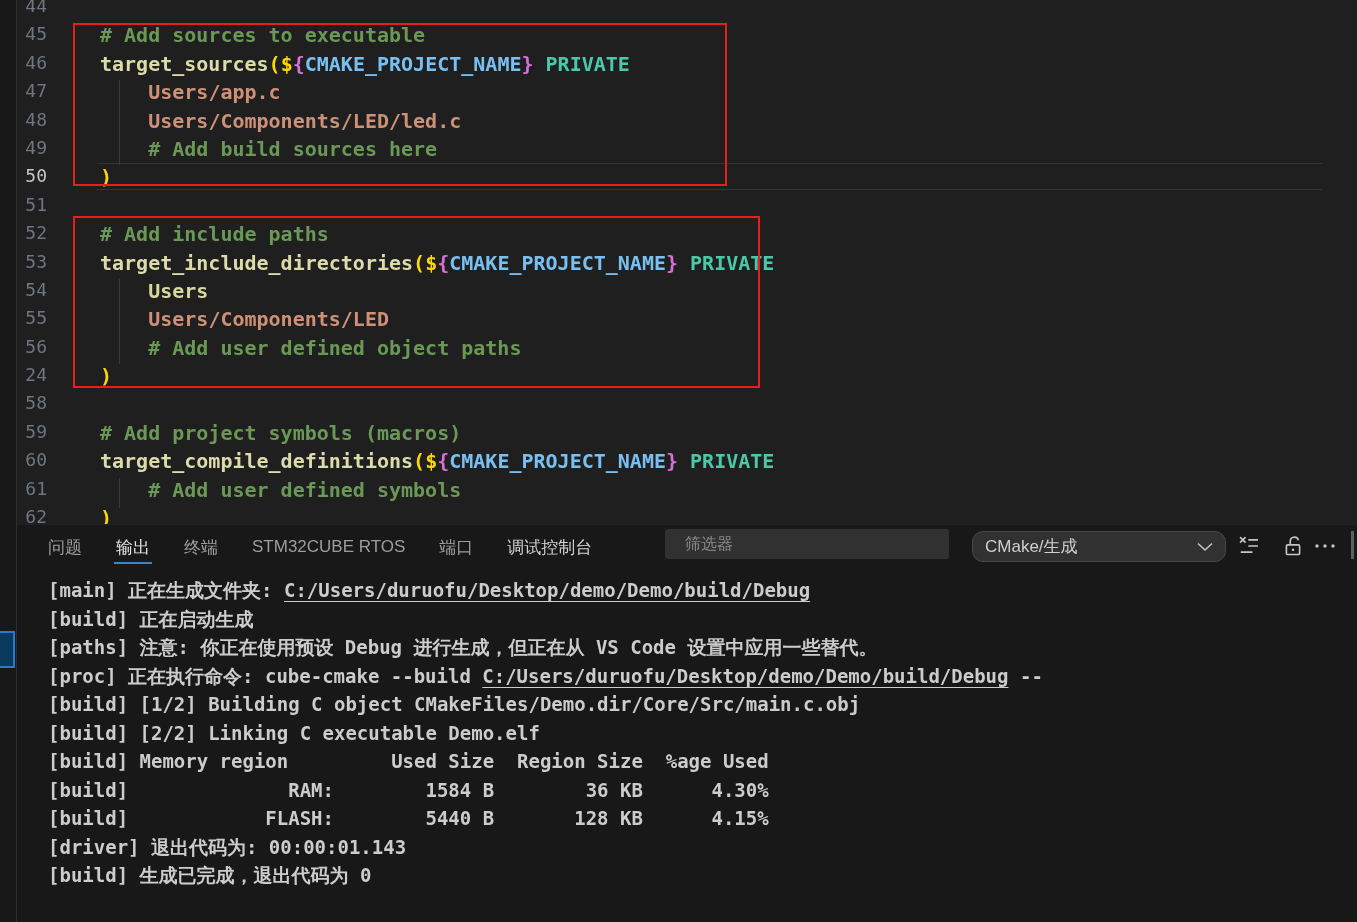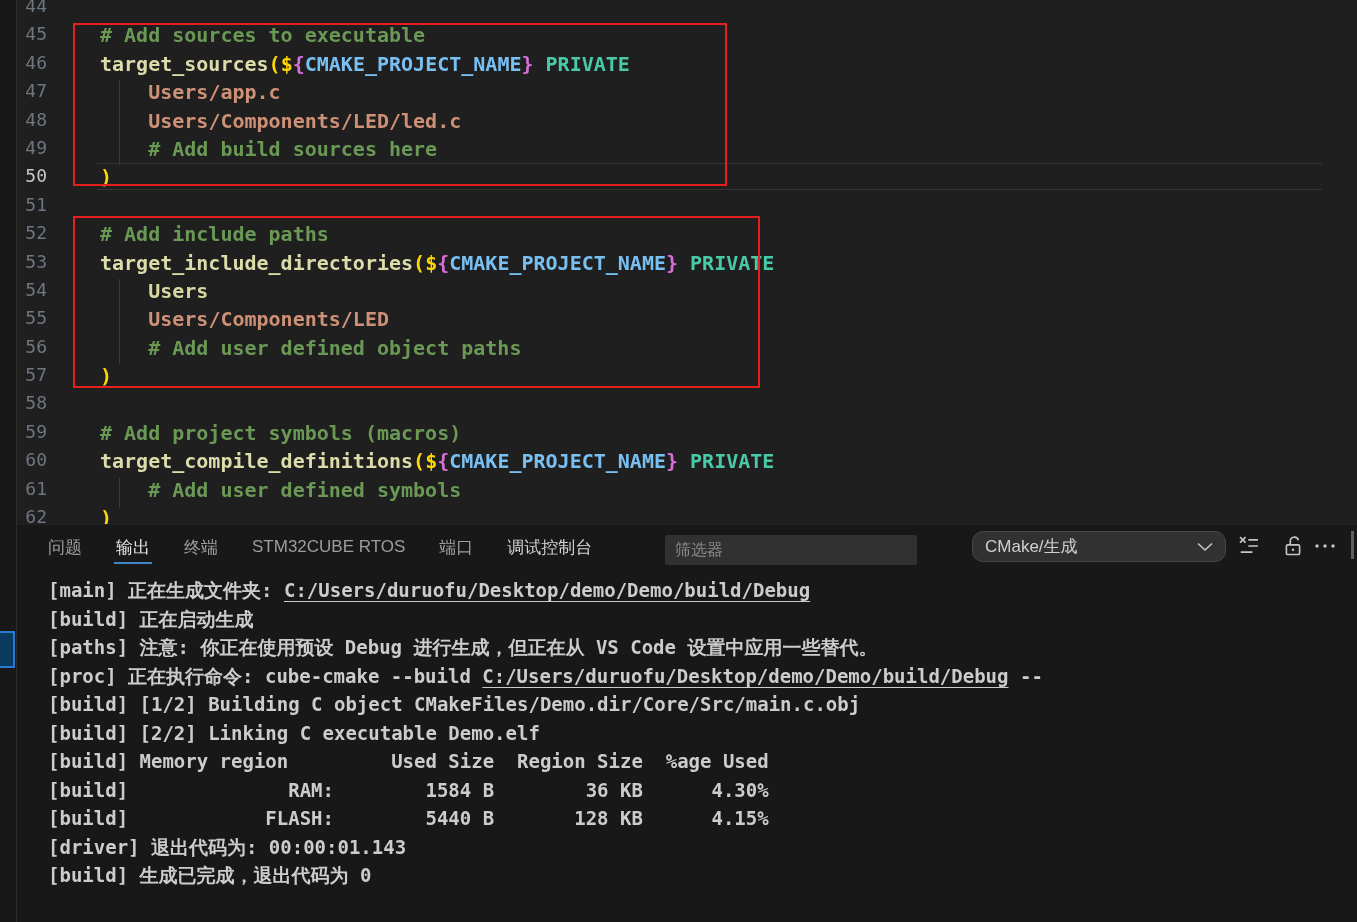--- a/index.html
+++ b/index.html
@@ -36,22 +36,22 @@
            background:#181818; border-top:1px solid #222; }
   .panel-header { position:relative; height:44px; }
   .tabs { position:absolute; left:48px; top:0; height:44px; display:flex;
           gap:34px; align-items:center; }
   .ptab { position:relative; height:100%; display:flex; align-items:center;
           font-size:17px; color:#9d9d9d; cursor:default; white-space:nowrap; }
   .ptab.bright { color:#d2d2d2; }
   .ptab.active { color:#e7e7e7; }
   .ptab.active::after { content:""; position:absolute; left:-2px; right:-2px;
           bottom:5px; height:2px; background:#4084c4; }
-  .filter-box { position:absolute; left:665px; top:10px; width:252px; height:30px;
-          background:#313131; border-radius:2px; }
+  .filter-box { position:absolute; left:665px; top:4px; width:284px; height:30px;
+          background:#313131; border-radius:2px;padding-left:10px; }
   .filter-box input { width:100%; height:100%; background:transparent; border:none;
           outline:none; color:#cccccc; font-size:16px; padding:0 10px;
           font-family:"Liberation Sans", sans-serif; }
   .filter-box input::placeholder { color:#8a8a8a; }
   .chan-select { position:absolute; left:972px; top:6px; width:254px; height:31px;
           background:#313131; border:1px solid #474747; border-radius:11px;
           display:flex; align-items:center; padding:0 12px; color:#cfcfcf;
           font-size:17px; }
   .chan-select .chev { margin-left:auto; }
   .icon-btn { position:absolute; top:8px; width:26px; height:26px; display:flex;
@@ -121,21 +121,21 @@
         </div>
         <div class="code-row">
           <span class="ln">55</span>
           <span class="code"><span style="color: rgb(204, 204, 204);">    </span><span style="color: rgb(206, 145, 120);">Users/Components/LED</span></span>
         </div>
         <div class="code-row">
           <span class="ln">56</span>
           <span class="code"><span style="color: rgb(204, 204, 204);">    </span><span style="color: rgb(106, 153, 85);"># Add user defined object paths</span></span>
         </div>
         <div class="code-row">
-          <span class="ln">57</span>
+          <span class="ln">24</span>
           <span class="code"><span style="color: rgb(255, 215, 0);">)</span></span>
         </div>
         <div class="code-row">
           <span class="ln">58</span>
           <span class="code"></span>
         </div>
         <div class="code-row">
           <span class="ln">59</span>
           <span class="code"><span style="color: rgb(106, 153, 85);"># Add project symbols (macros)</span></span>
         </div>

